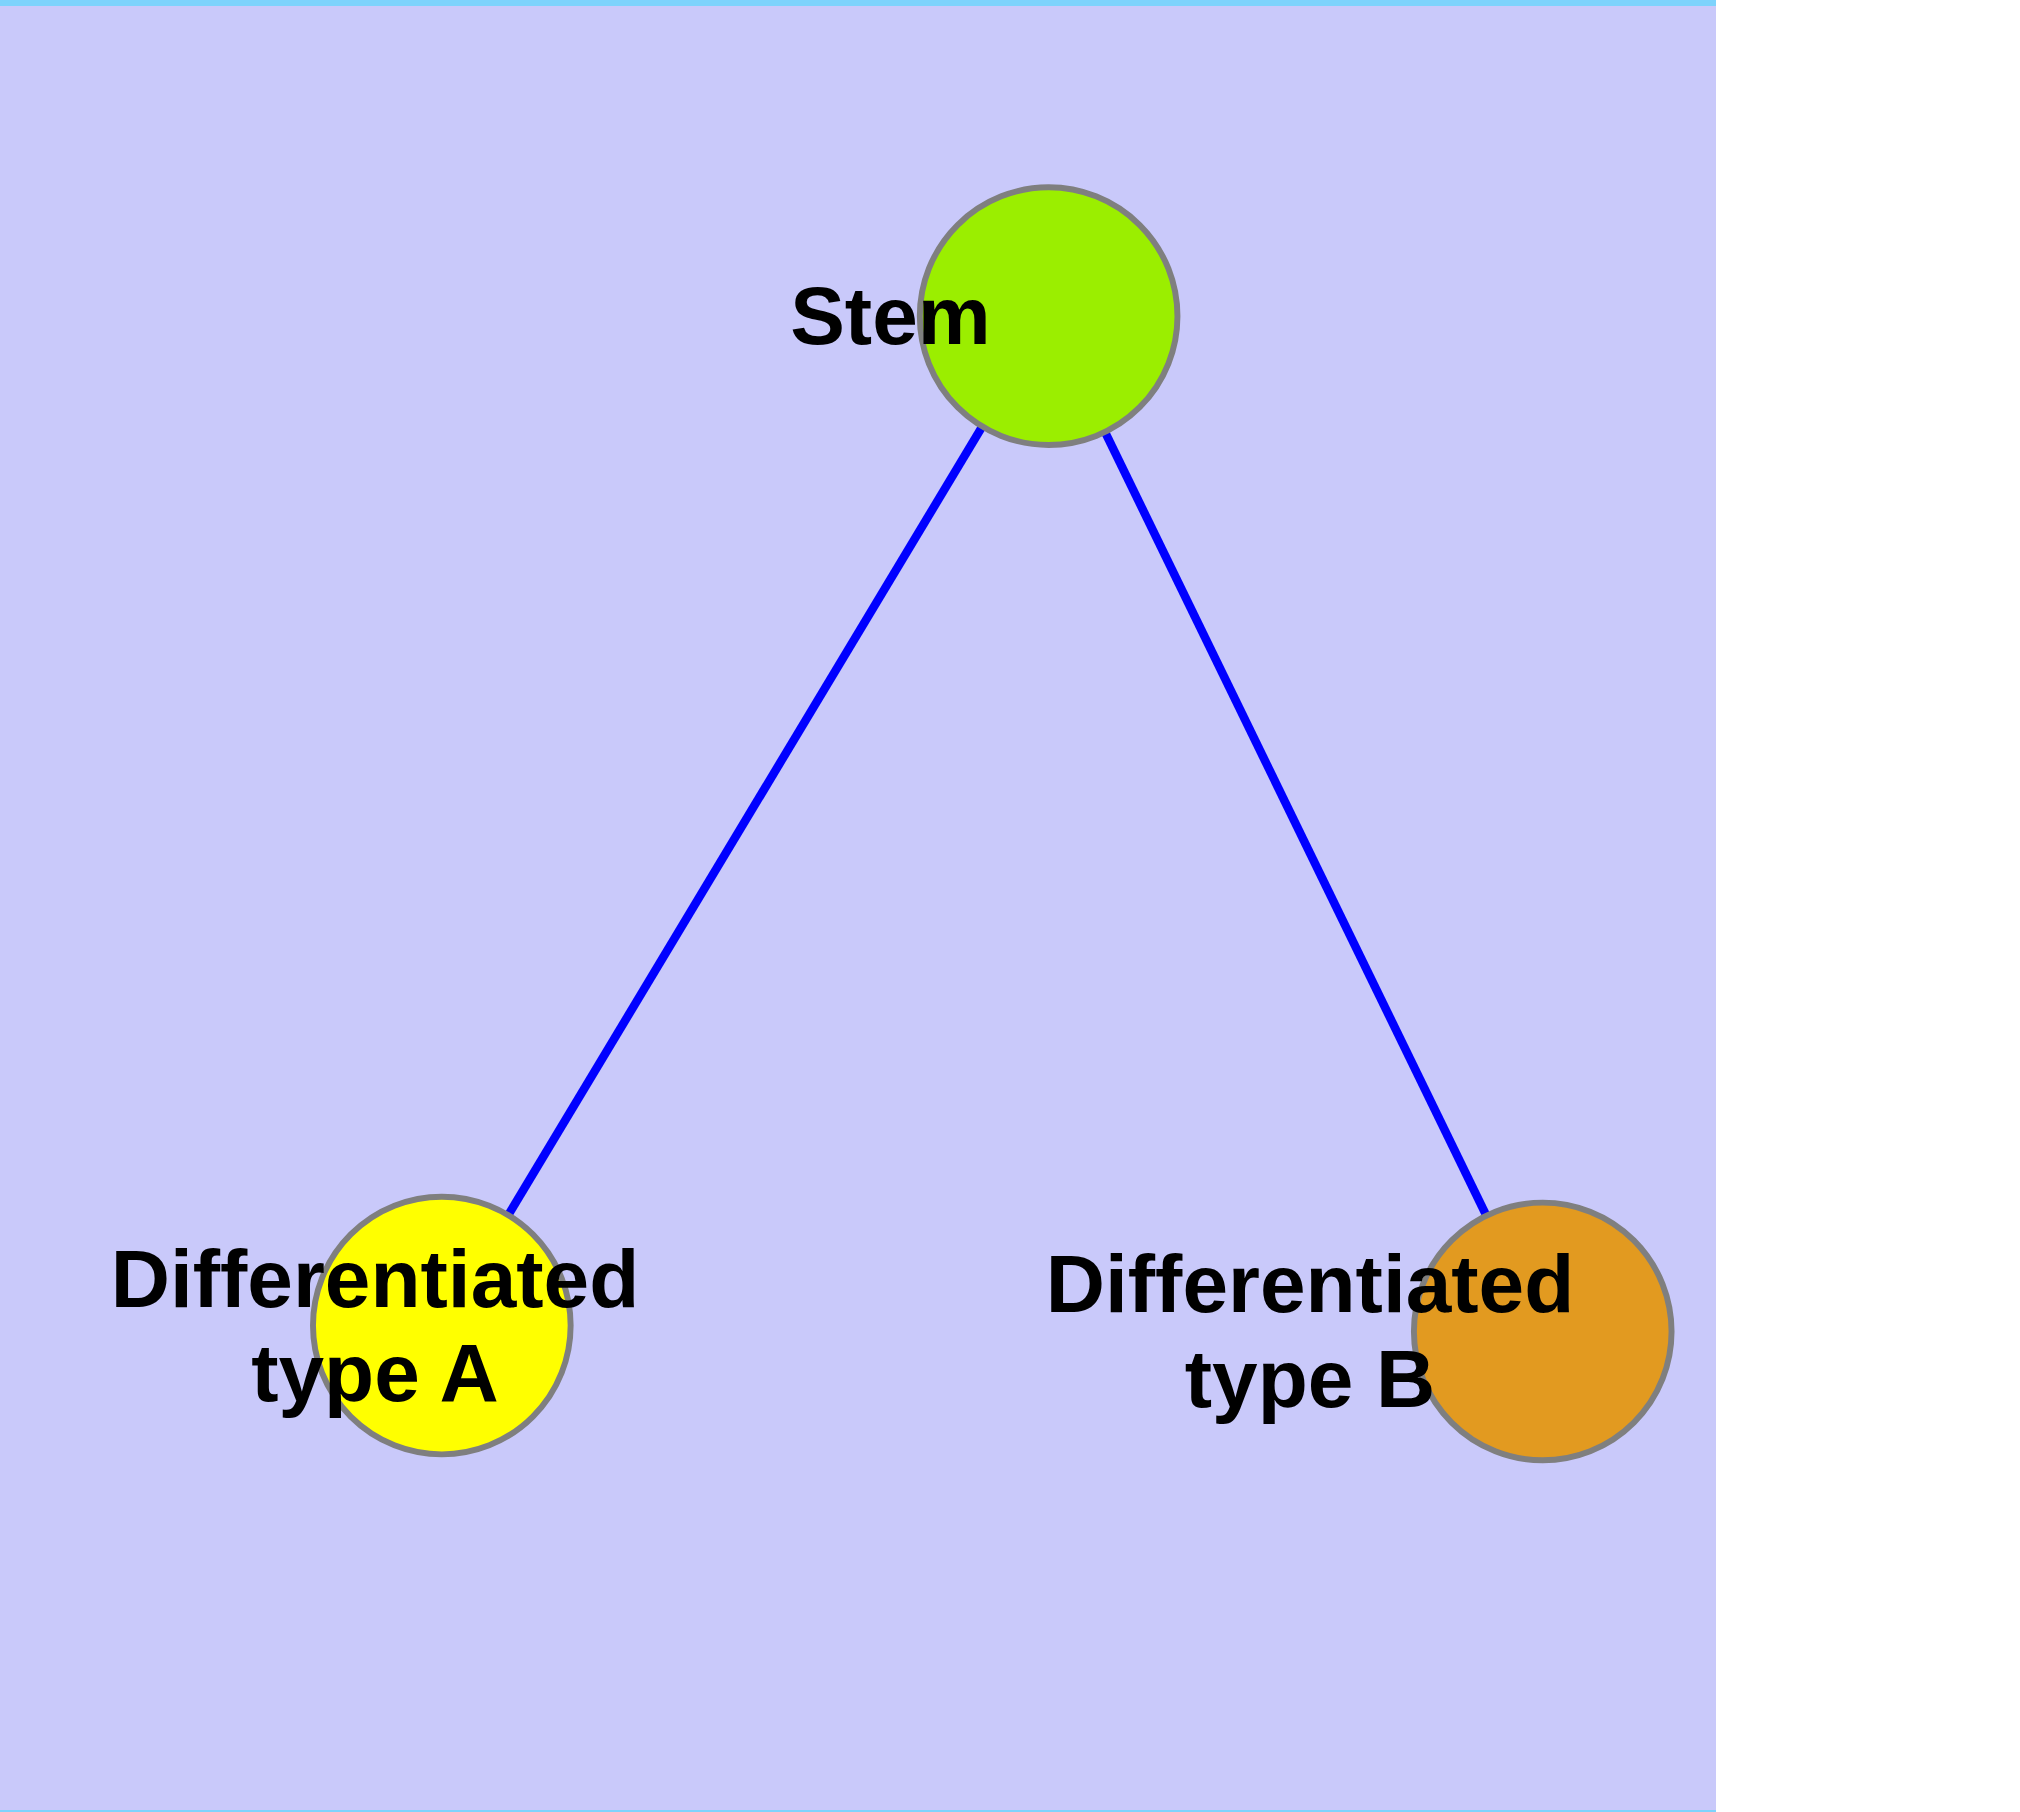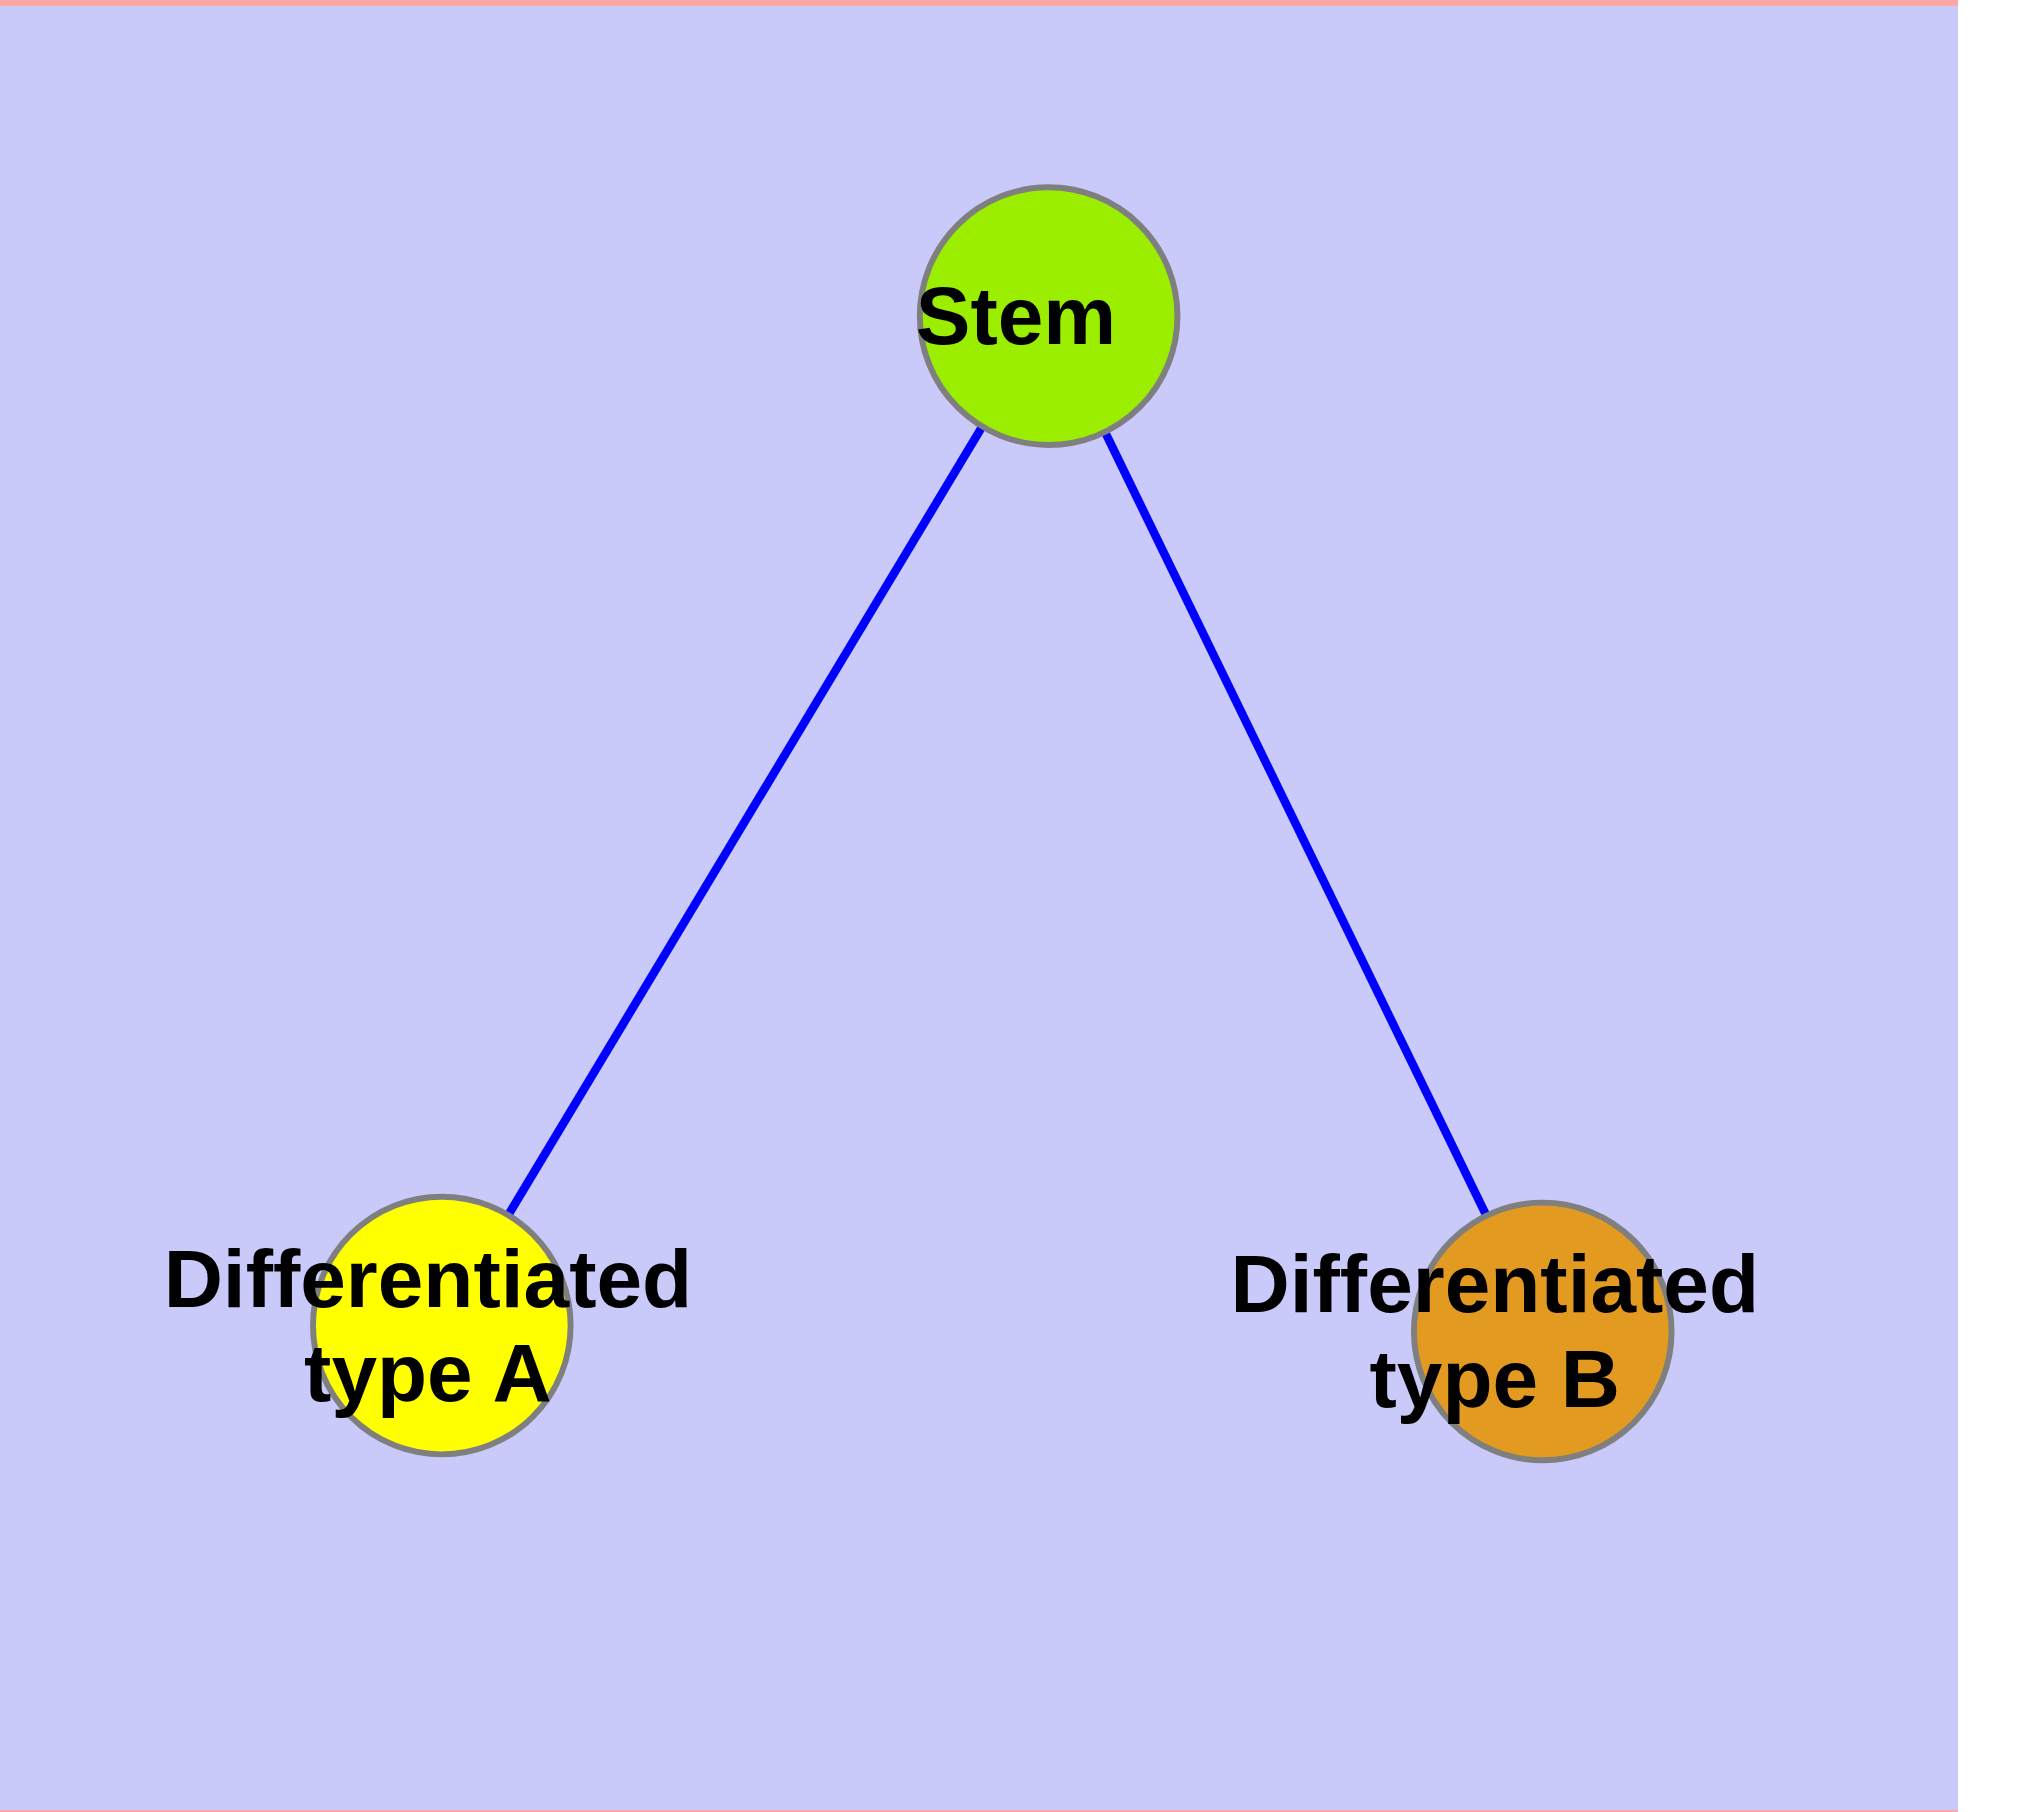--- a/index.html
+++ b/index.html
@@ -5,23 +5,23 @@
   html, body {
     margin: 0;
     padding: 0;
     background: #FFFFFF;
     width: 2021px;
     height: 1812px;
     overflow: hidden;
   }
   .canvas {
     position: relative;
-    width: 1958px;
+    width: 1716px;
     height: 1812px;
-    background: #fca5a5;
+    background: #7dd3fc;
     font-family: "Liberation Sans", sans-serif;
   }
   .plot-bg {
     position: absolute;
     left: 0;
     right: 0;
     top: 6px;
     bottom: 1.7px;
   }
   svg.graph {

